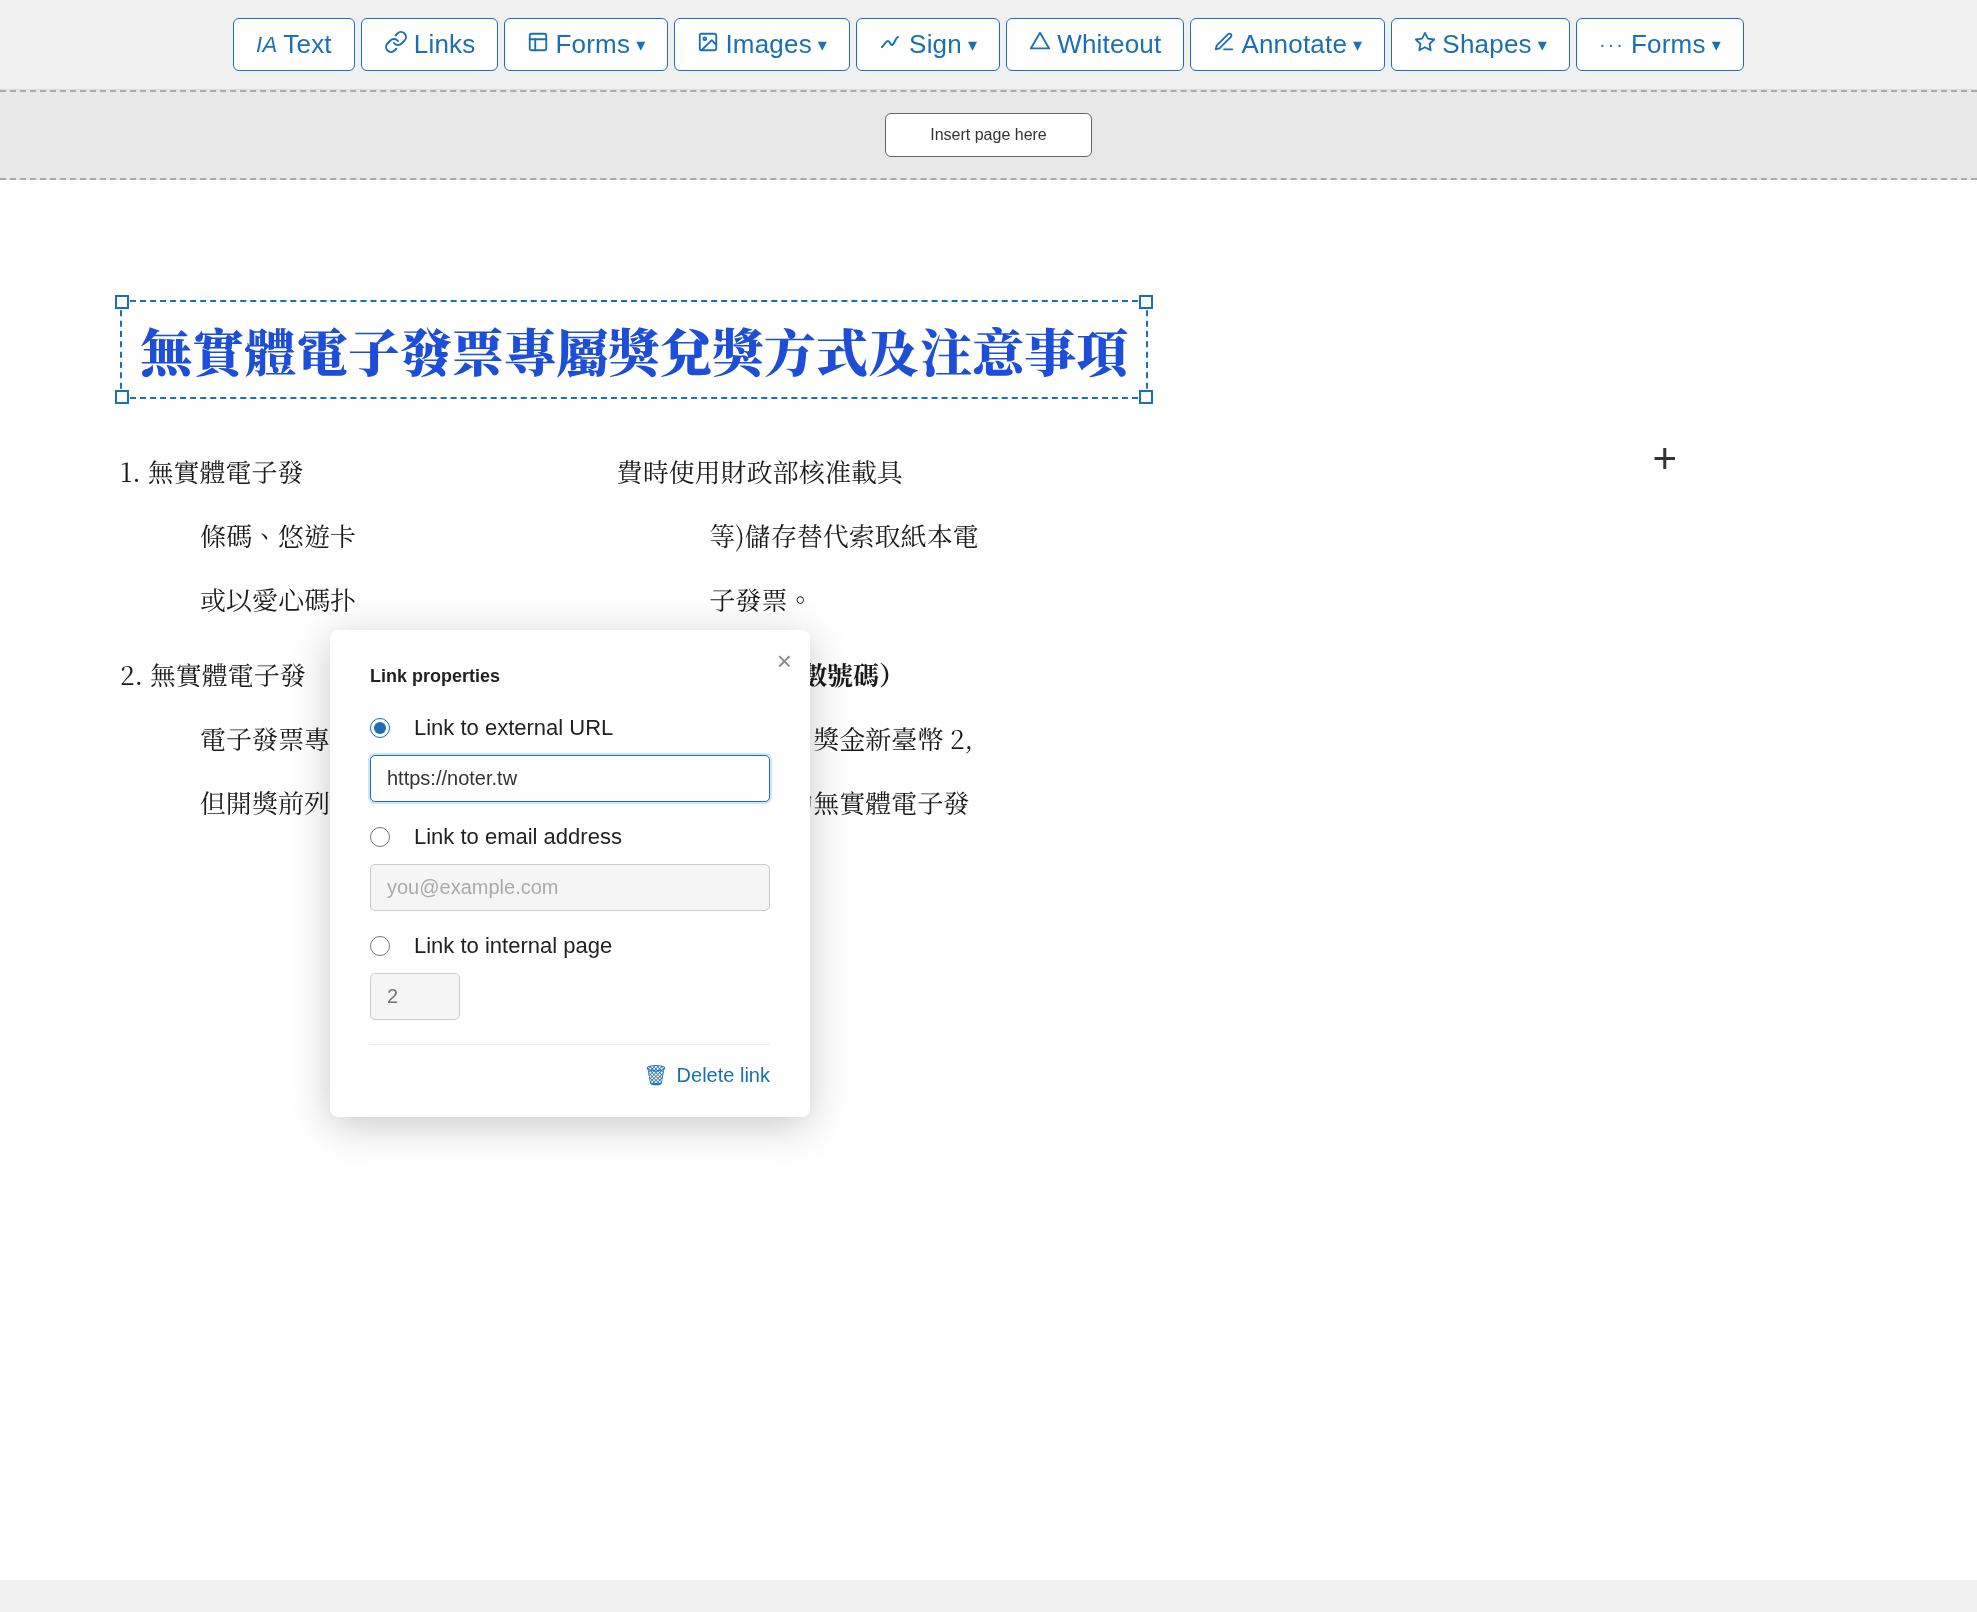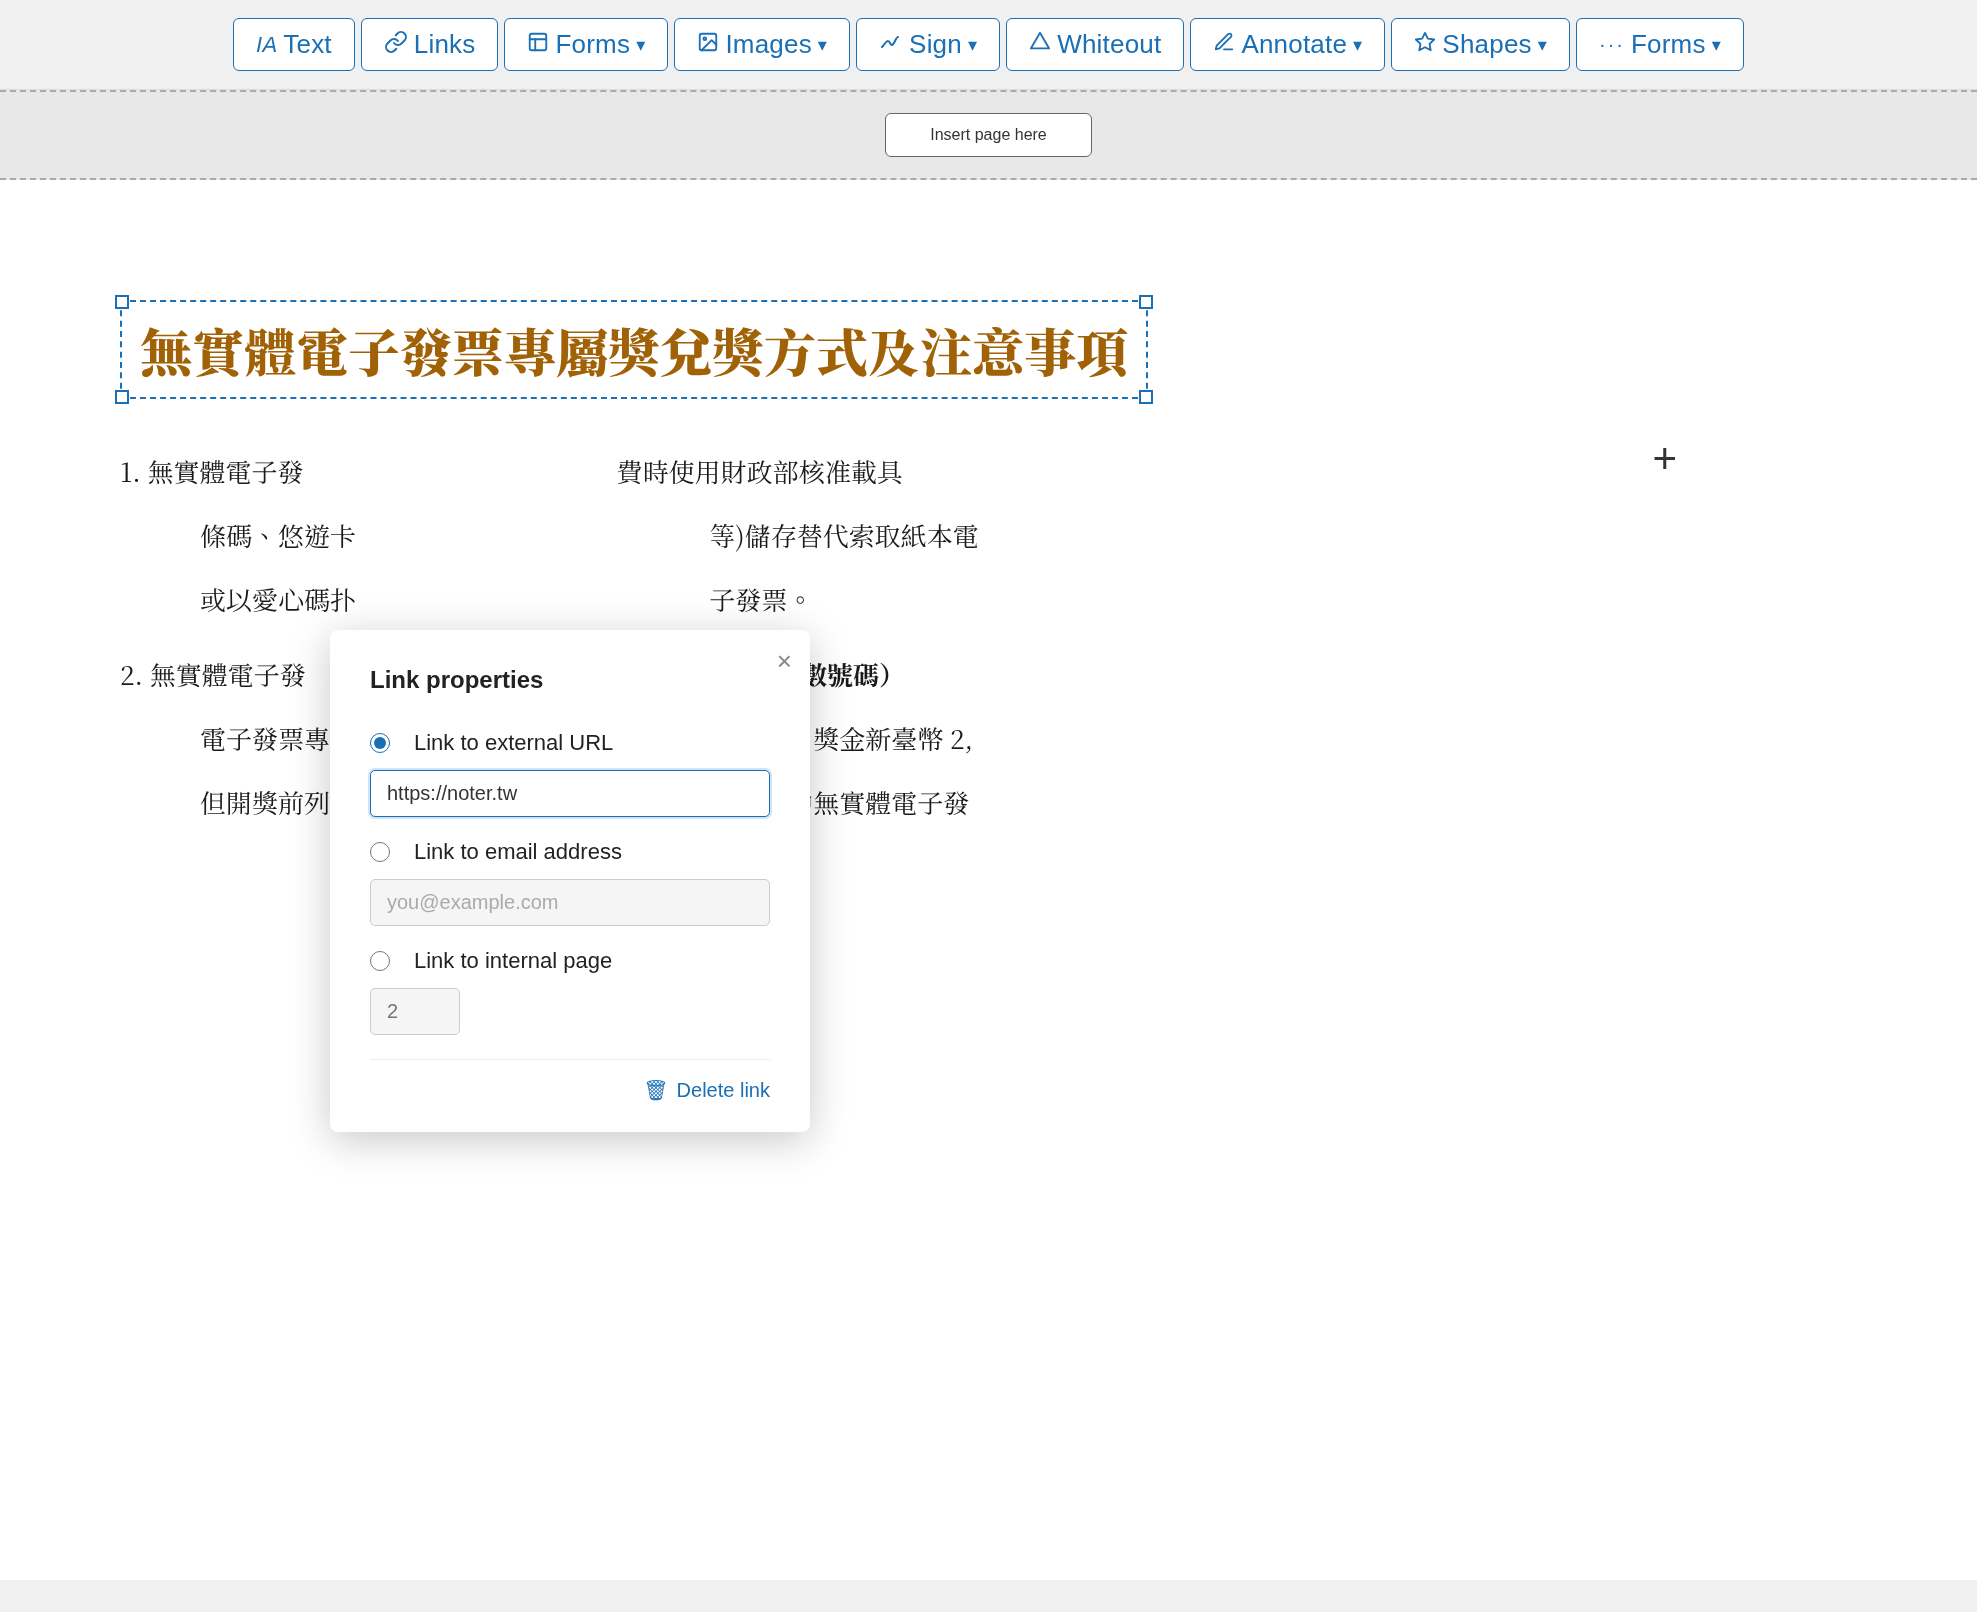--- a/index.html
+++ b/index.html
@@ -95,21 +95,21 @@
       position: absolute;
     }
     .handle-tl { top: -7px; left: -7px; }
     .handle-tr { top: -7px; right: -7px; }
     .handle-bl { bottom: -7px; left: -7px; }
     .handle-br { bottom: -7px; right: -7px; }
 
     .heading-text {
       font-size: 52px;
       font-weight: 900;
-      color: #a16207;
+      color: #1d4ed8;
       font-family: 'Noto Serif TC', 'SimSun', serif;
       white-space: nowrap;
     }
 
     
     .body-text {
       font-size: 26px;
       font-family: 'Noto Serif TC', 'SimSun', serif;
       color: #1a1a1a;
       line-height: 1.7;
@@ -123,24 +123,24 @@
       top: 450px;
       left: 330px;
       background: white;
       border-radius: 8px;
       box-shadow: 0 8px 40px rgba(0,0,0,0.22);
       width: 480px;
       padding: 36px 40px 30px 40px;
       z-index: 100;
     }
     .dialog-title {
-      font-size: 24px;
+      font-size: 18px;
       font-weight: 700;
       color: #222;
-      margin-bottom: 36px;
+      margin-bottom: 28px;
     }
     .close-btn {
       position: absolute;
       top: 18px;
       right: 18px;
       background: none;
       border: none;
       font-size: 26px;
       color: #888;
       cursor: pointer;

